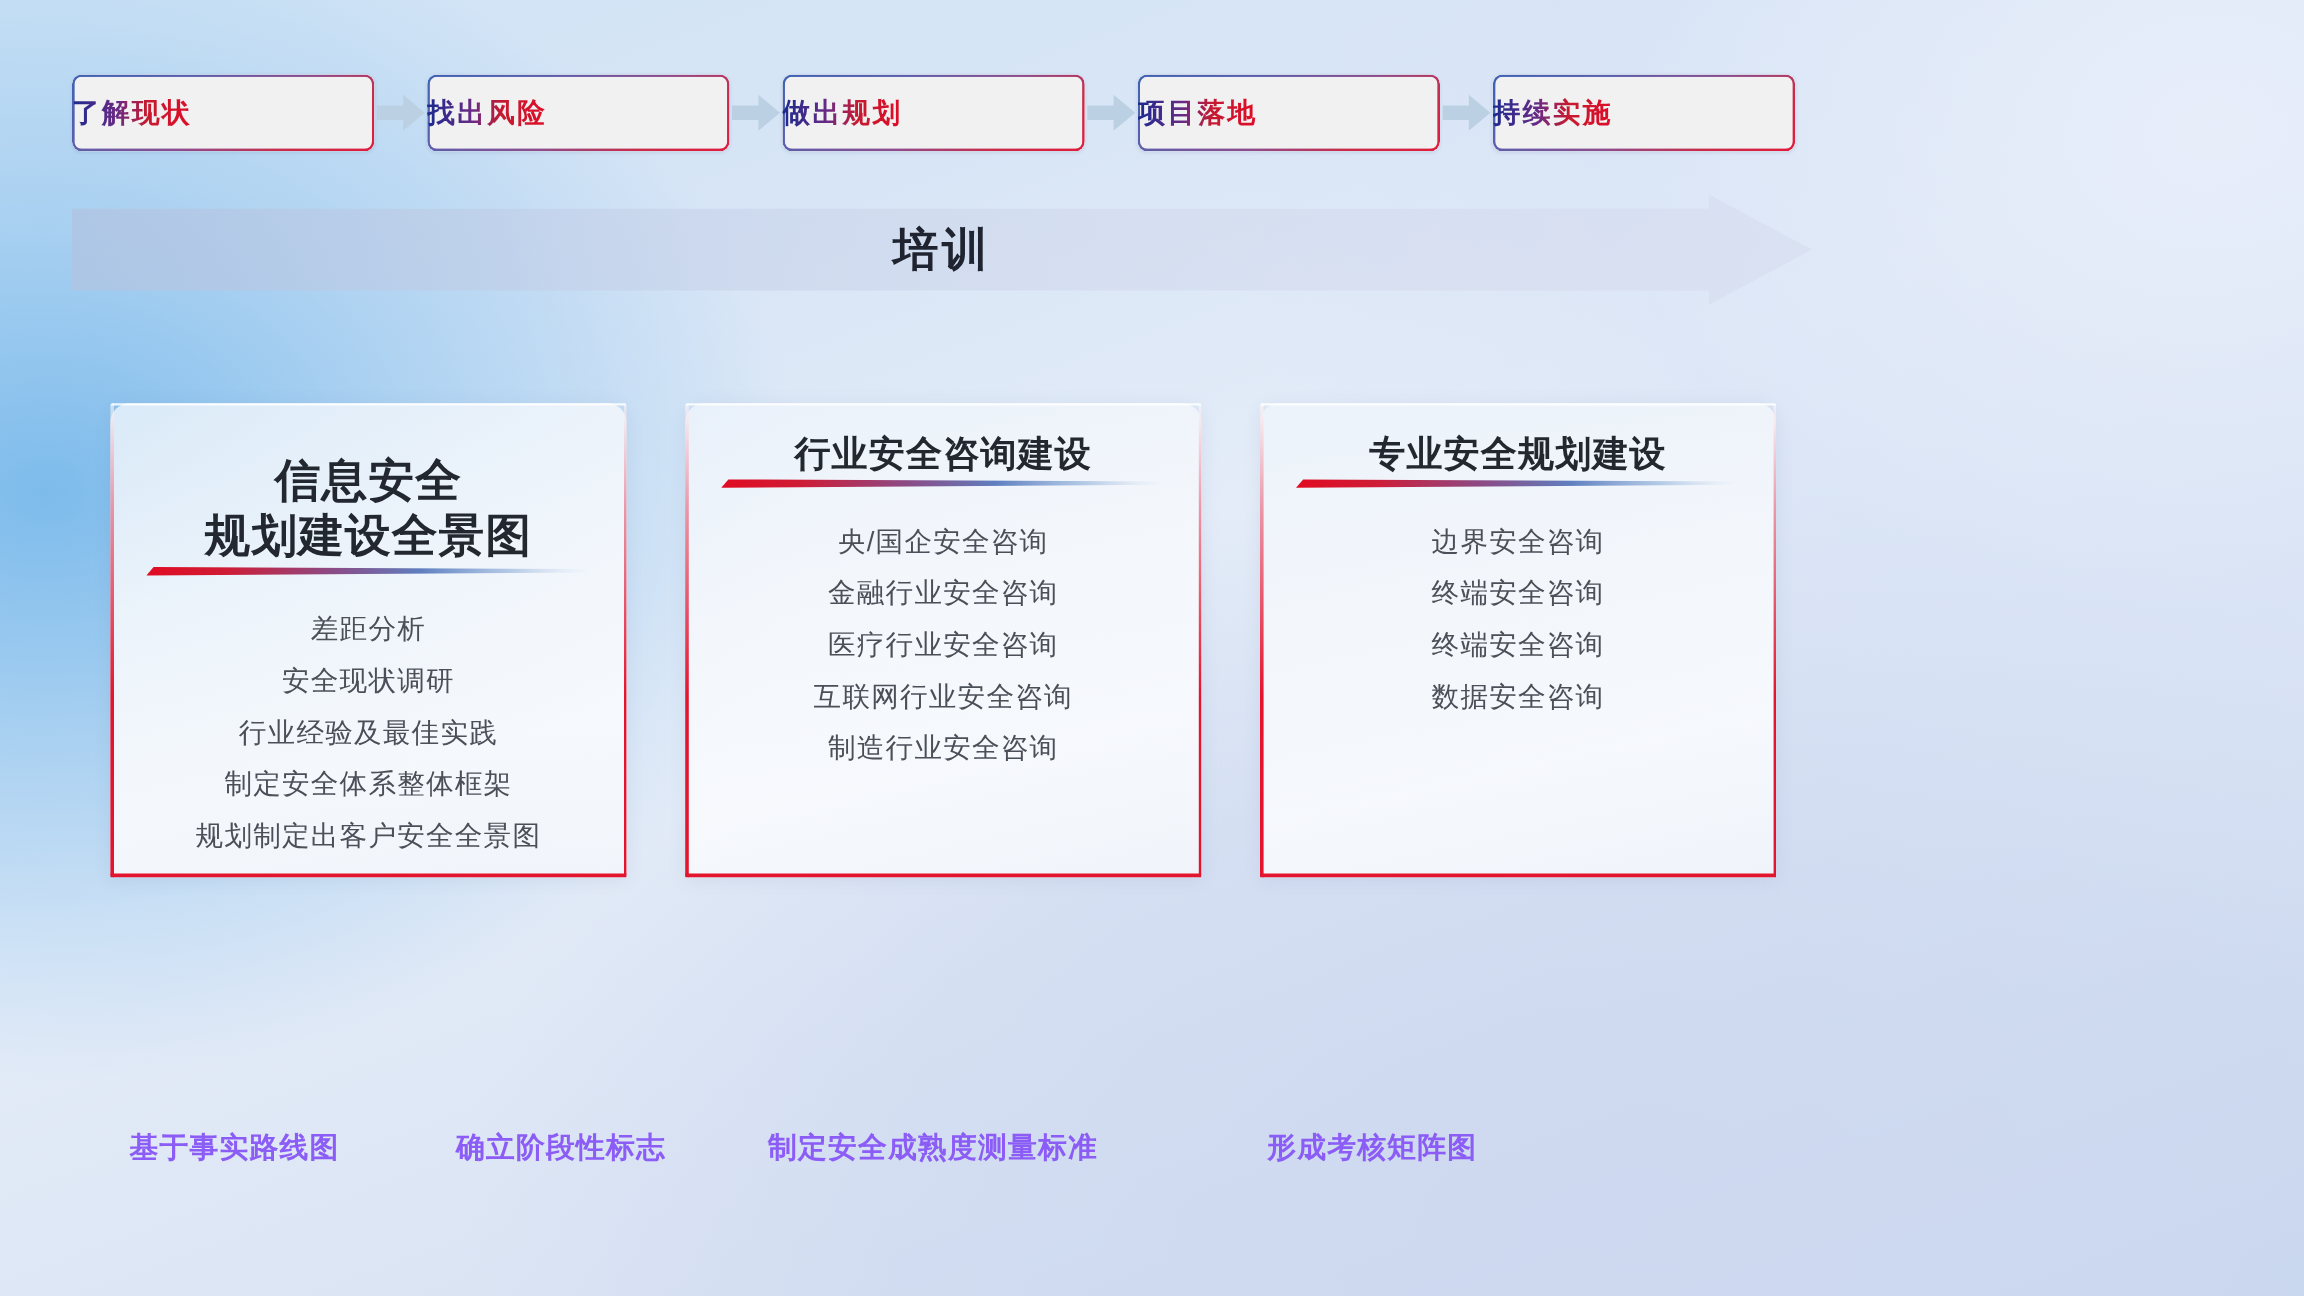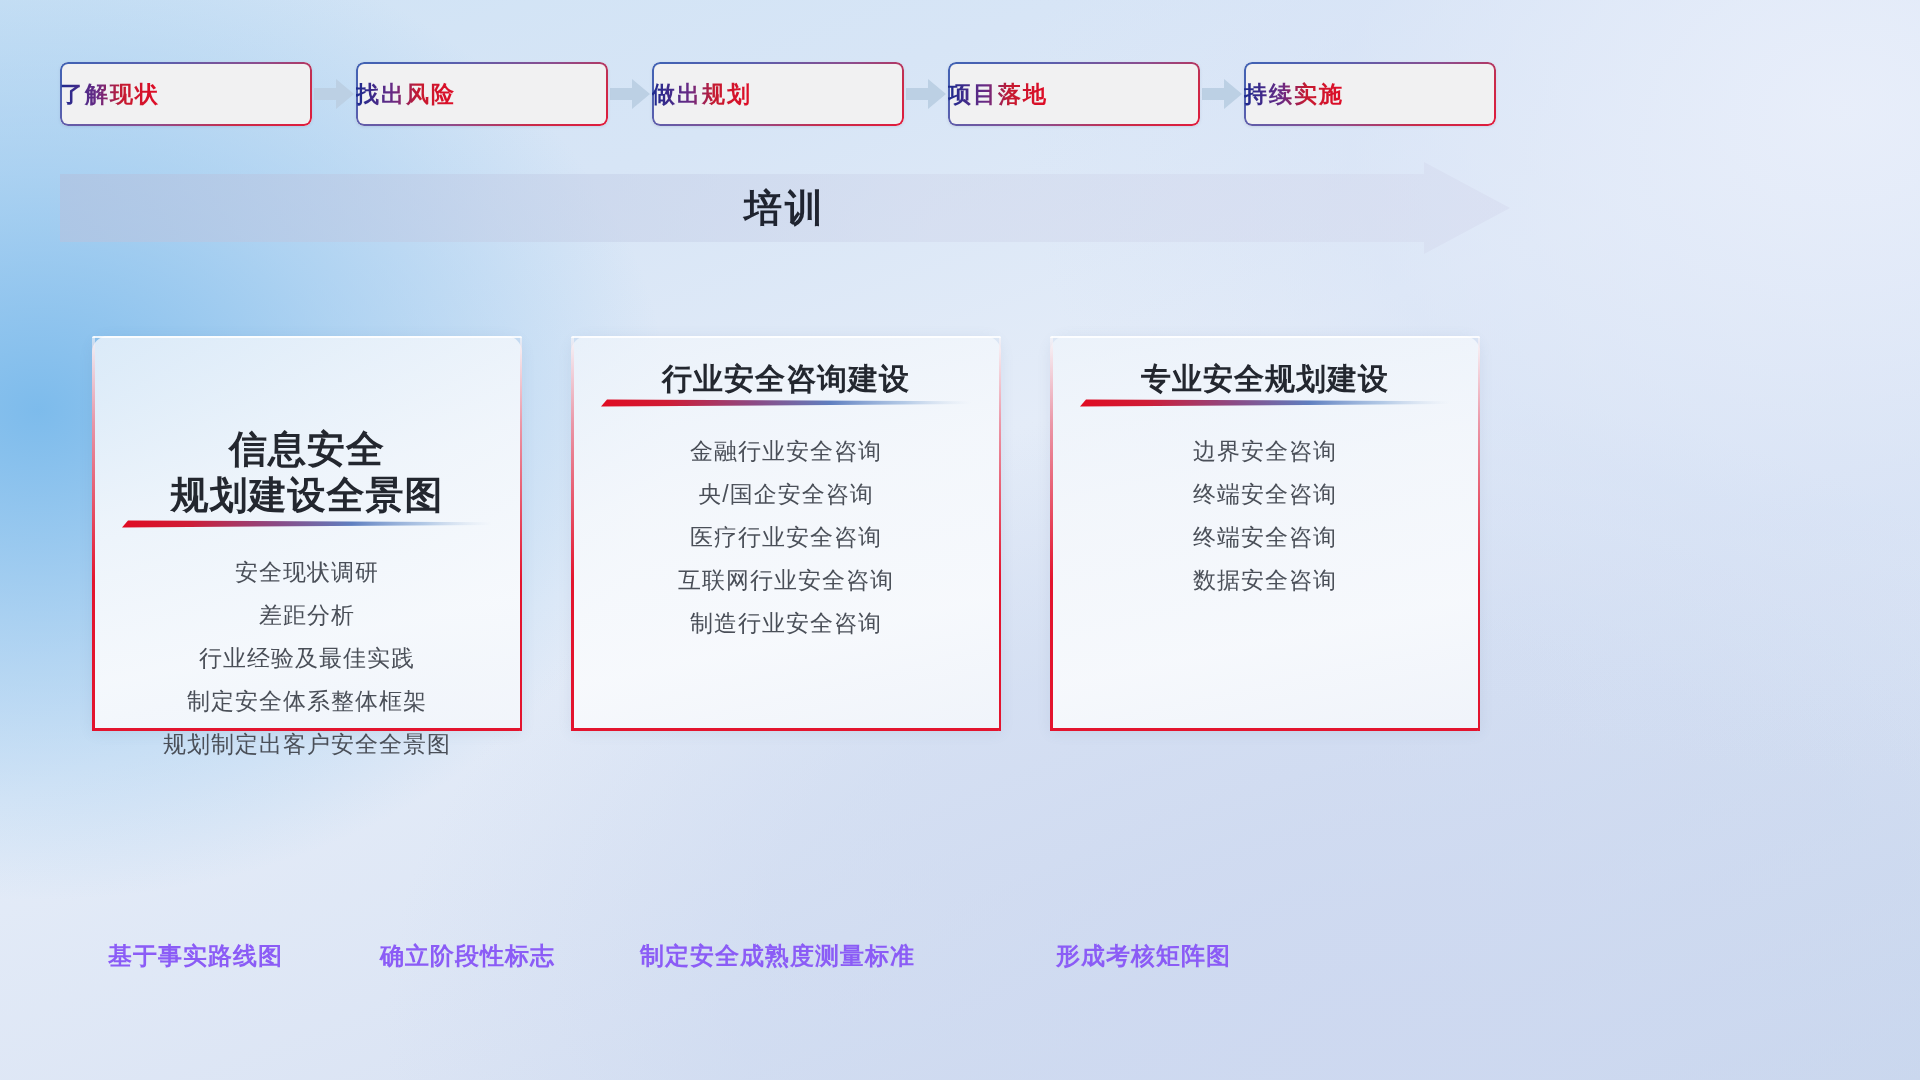--- a/index.html
+++ b/index.html
@@ -121,21 +121,21 @@
   }
 
   .card-title {
     position:relative;
     text-align:center;
     color:#23272f;
     font-weight:700;
     line-height:1.22;
     letter-spacing:1px;
   }
-  .card-title.two-line { font-size:38px; padding-top:58px;margin-top:32px; }
+  .card-title.two-line { font-size:38px; padding-top:42px; }
   .card-title.one-line { font-size:30px; padding-top:25px; }
 
   .divider {
     position:relative;
     margin:0 auto;
     width:370px; height:10px;
   }
   .divider svg { display:block; }
 
   .card-list {
@@ -235,22 +235,22 @@
             <stop offset="62%" stop-color="#5f7fc0"></stop>
             <stop offset="82%" stop-color="#9fbbdf" stop-opacity="0.75"></stop>
             <stop offset="100%" stop-color="#cfdcec" stop-opacity="0"></stop>
           </linearGradient>
         </defs>
         <path d="M0 8.5 L6 1.5 L370 3.2 L370 6.0 Z" fill="url(#dg1)"></path>
       </svg>
     </div>
 
     <ul class="card-list">
+      <li>差距分析</li>
       <li>安全现状调研</li>
-      <li>差距分析</li>
       <li>行业经验及最佳实践</li>
       <li>制定安全体系整体框架</li>
       <li>规划制定出客户安全全景图</li>
     </ul>
   </div>
 
   <div class="card">
     <div class="card-top-edge"></div>
     <div class="card-bottom-line"></div>
 
@@ -268,22 +268,22 @@
             <stop offset="62%" stop-color="#5f7fc0"></stop>
             <stop offset="82%" stop-color="#9fbbdf" stop-opacity="0.75"></stop>
             <stop offset="100%" stop-color="#cfdcec" stop-opacity="0"></stop>
           </linearGradient>
         </defs>
         <path d="M0 8.5 L6 1.5 L370 3.2 L370 6.0 Z" fill="url(#dg2)"></path>
       </svg>
     </div>
 
     <ul class="card-list">
+      <li>央/国企安全咨询</li>
       <li>金融行业安全咨询</li>
-      <li>央/国企安全咨询</li>
       <li>医疗行业安全咨询</li>
       <li>互联网行业安全咨询</li>
       <li>制造行业安全咨询</li>
     </ul>
   </div>
 
   <div class="card">
     <div class="card-top-edge"></div>
     <div class="card-bottom-line"></div>
 

